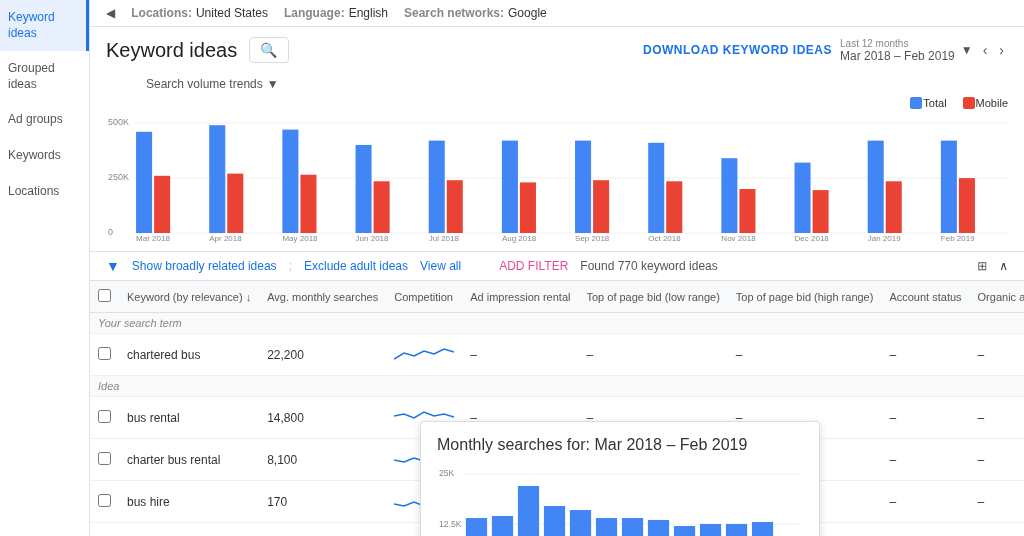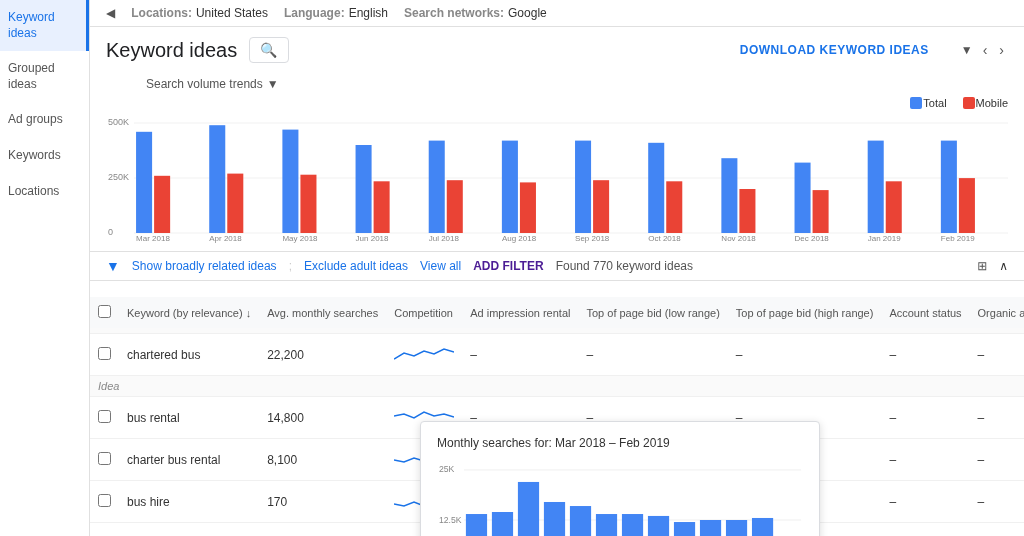--- a/index.html
+++ b/index.html
@@ -37,39 +37,39 @@
     .legend-item { display: flex; align-items: center; gap: 1px; }
     .legend-dot { width: 12px; height: 12px; border-radius: 2px; }
     .chart-container { position: relative; height: 130px; }
     .chart-svg { width: 100%; height: 100%; }
 
     
     .filter-bar { padding: 6px 16px; border-top: 1px solid #e0e0e0; border-bottom: 1px solid #e0e0e0; display: flex; align-items: center; gap: 12px; font-size: 12px; flex-shrink: 0; }
     .filter-icon { color: #1a73e8; font-size: 14px; }
     .filter-link { color: #1a73e8; cursor: pointer; text-decoration: none; }
     .filter-separator { color: #ccc; }
-    .add-filter { color: #4c1d95; font-weight: 700; cursor: pointer; }
+    .add-filter { color: #ec4899; font-weight: 400; cursor: pointer; margin-left: 26px; }
     .found-text { color: #555; }
     .filter-spacer { flex: 1; }
     .columns-icon { cursor: pointer; color: #555; }
 
     
     .table-area { flex: 1; overflow: auto; position: relative; }
     table { width: 100%; border-collapse: collapse; font-size: 12px; }
-    th { background: #f8f9fa; border-bottom: 1px solid #e0e0e0; padding: 8px 8px; text-align: left; font-weight: 500; color: #555; font-size: 11px; white-space: nowrap; position: sticky; top: 16px; z-index: 2; }
+    th { background: #f8f9fa; border-bottom: 1px solid #e0e0e0; padding: 8px 8px; text-align: left; font-weight: 500; color: #555; font-size: 11px; white-space: nowrap; position: sticky; top: 0; z-index: 2; }
     td { border-bottom: 1px solid #f0f0f0; padding: 7px 8px; color: #333; vertical-align: middle; }
     .section-label { font-size: 11px; color: #888; font-style: italic; padding: 4px 8px; background: #fafafa; }
     .checkbox-col { width: 30px; }
     input[type=checkbox] { cursor: pointer; }
     .sparkline { width: 60px; height: 24px; }
     .trend-line { fill: none; stroke: #1a73e8; stroke-width: 1.5; }
 
     
     .tooltip-chart { position: absolute; background: #fff; border: 1px solid #dadce0; border-radius: 4px; padding: 14px 16px; z-index: 10; box-shadow: 0 2px 8px rgba(0,0,0,0.15); width: 400px; }
-    .tooltip-title { font-size: 12px; font-weight: 500; margin-bottom: 10px; color: #333; }
+    .tooltip-title { font-size: 16px; font-weight: 500; margin-bottom: 10px; color: #333; }
     .tooltip-chart-container { height: 120px; }
 
     .nav-arrows { display: flex; gap: 4px; }
     .nav-arrow { cursor: pointer; color: #555; font-size: 14px; padding: 2px 4px; }
   </style>
 </head>
 <body>
 
 <div class="sidebar">
   <div class="sidebar-item active">
@@ -107,23 +107,27 @@
     </div>
   </div>
 
   <div class="header">
     <div class="header-left">
       <span class="page-title">Keyword ideas</span>
       <div class="search-box">
         <span class="search-icon">🔍</span>
       </div>
     </div>
-    <div style="display:flex; align-items:center; gap:32px;">
+    <div style="display:flex; align-items:center; gap:8px;">
       <span class="download-btn">DOWNLOAD KEYWORD IDEAS</span>
       <div class="date-range">
+        <div>
+          <div class="period">Last 12 months</div>
+          <div class="dates">Mar 2018 – Feb 2019</div>
+        </div>
         <span style="cursor:pointer;">▼</span>
         <div class="nav-arrows">
           <span class="nav-arrow">‹</span>
           <span class="nav-arrow">›</span>
         </div>
       </div>
     </div>
   </div>
 
   <div class="chart-section">

